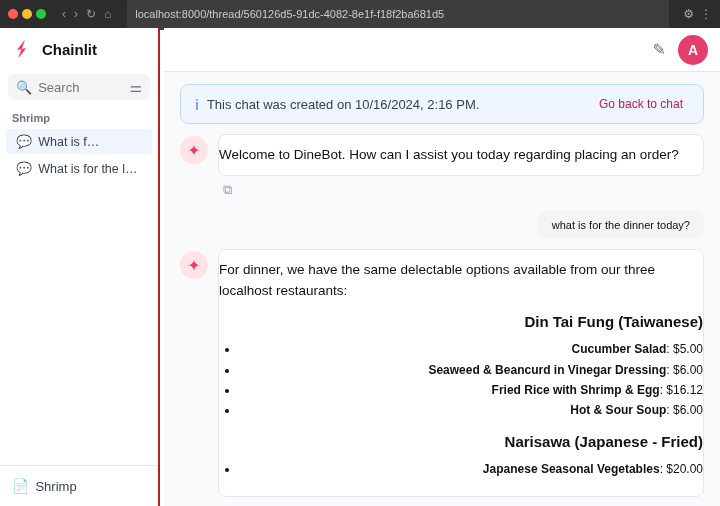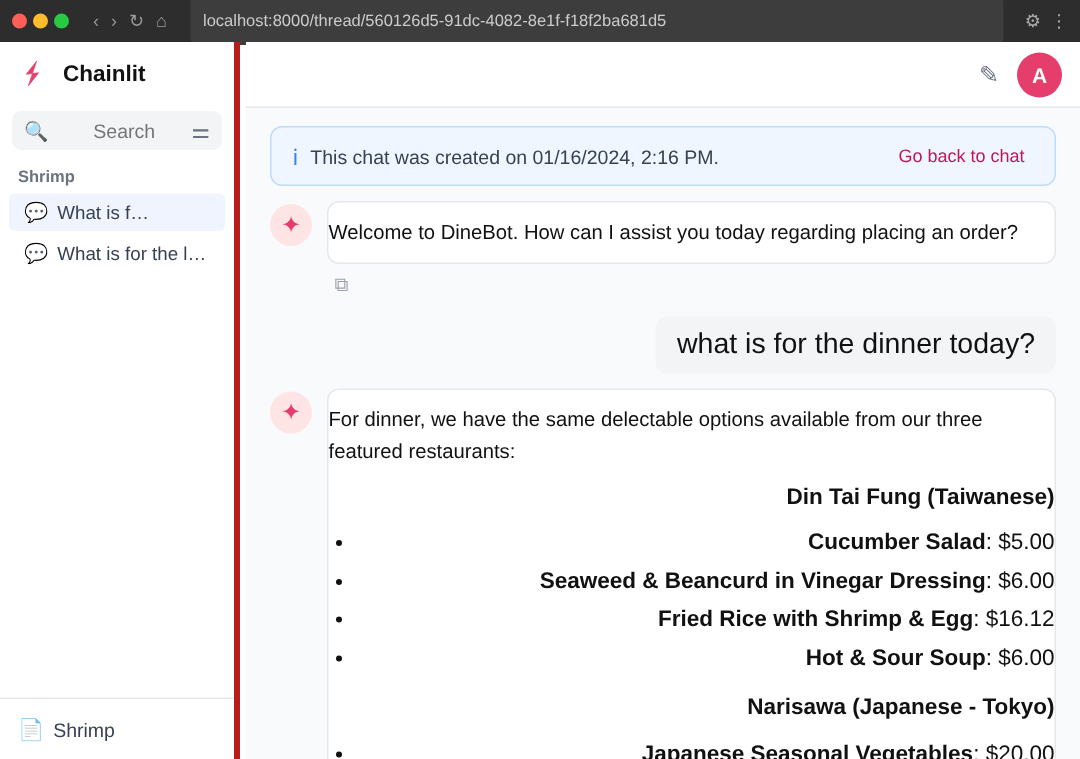--- a/index.html
+++ b/index.html
@@ -27,21 +27,21 @@
     .browser-icons { display: flex; gap: 6px; align-items: center; }
     .browser-icon { color: #aaa; font-size: 12px; cursor: pointer; }
 
     
     .app { display: flex; flex: 1; overflow: hidden; }
 
     
     .sidebar {
       width: 160px;
       background: #fff;
-      border-right: 4px solid #b91c1c;
+      border-right: 2px solid #b91c1c;
       display: flex;
       flex-direction: column;
       flex-shrink: 0;
     }
     .sidebar-header {
       padding: 10px 12px;
       display: flex;
       align-items: center;
       gap: 8px;
     }
@@ -60,21 +60,20 @@
       gap: 6px;
     }
     .search-icon-svg { color: #9ca3af; font-size: 13px; }
     .search-input-field {
       background: none;
       border: none;
       outline: none;
       font-size: 13px;
       color: #b91c1c;
       width: 100%;
-      margin-left: 24px;
     }
     .filter-icon { color: #6b7280; cursor: pointer; margin-left: auto; font-size: 14px; }
     .sidebar-section-label {
       font-size: 11px;
       color: #6b7280;
       font-weight: 600;
       padding: 8px 12px 4px;
       text-transform: none;
     }
     .sidebar-item {
@@ -235,37 +234,37 @@
 
     
     .user-message {
       display: flex;
       justify-content: flex-end;
     }
     .user-bubble {
       background: #f3f4f6;
       border-radius: 8px;
       padding: 8px 14px;
-      font-size: 19px;
+      font-size: 11px;
       color: #111;
       max-width: 400px;
     }
 
     
     .menu-section { margin: 10px 0 6px; text-align: right; }
     .menu-section-title {
       font-size: 15px;
       font-weight: 700;
       color: #111;
       margin-bottom: 6px;
     }
     .menu-items-list {
       list-style: disc;
       padding-left: 20px;
-      font-size: 15px;
+      font-size: 12px;
       color: #111;
       line-height: 1.7;
     }
     .menu-item-name { font-weight: 600; }
 
     
     .messages-container::-webkit-scrollbar { width: 6px; }
     .messages-container::-webkit-scrollbar-track { background: transparent; }
     .messages-container::-webkit-scrollbar-thumb { background: #d1d5db; border-radius: 3px; }
   </style>
@@ -338,21 +337,21 @@
   <div class="chat-main">
     <div class="chat-header">
       <button class="header-icon-btn">✎</button>
       <button class="avatar-btn">A</button>
     </div>
 
     <div class="messages-container">
 
       <div class="info-banner">
         <span class="info-icon">ℹ</span>
-        <span class="info-text">This chat was created on 01/16/2024, 2:16 PM.</span>
+        <span class="info-text">This chat was created on 10/16/2024, 2:16 PM.</span>
         <button class="go-back-btn">Go back to chat</button>
       </div>
 
       <div class="bot-message">
         <div class="bot-avatar">
           <span class="bot-avatar-icon">✦</span>
         </div>
         <div class="bot-content">
           <div class="bot-text-bubble">
             <span>Welcome to DineBot. How can I assist you today regarding placing an order?</span>
@@ -366,34 +365,34 @@
           <span>what is for the dinner today?</span>
         </div>
       </div>
 
       <div class="bot-message">
         <div class="bot-avatar">
           <span class="bot-avatar-icon">✦</span>
         </div>
         <div class="bot-content">
           <div class="bot-text-bubble">
-            <p style="margin-bottom:8px;">For dinner, we have the same delectable options available from our three featured restaurants:</p>
+            <p style="margin-bottom:8px;">For dinner, we have the same delectable options available from our three localhost restaurants:</p>
 
             <div class="menu-section">
               <div class="menu-section-title">Din Tai Fung (Taiwanese)</div>
               <ul class="menu-items-list">
                 <li><span class="menu-item-name">Cucumber Salad</span>: <span>$5.00</span></li>
                 <li><span class="menu-item-name">Seaweed &amp; Beancurd in Vinegar Dressing</span>: <span>$6.00</span></li>
                 <li><span class="menu-item-name">Fried Rice with Shrimp &amp; Egg</span>: <span>$16.12</span></li>
                 <li><span class="menu-item-name">Hot &amp; Sour Soup</span>: <span>$6.00</span></li>
               </ul>
             </div>
 
             <div class="menu-section">
-              <div class="menu-section-title">Narisawa (Japanese - Tokyo)</div>
+              <div class="menu-section-title">Narisawa (Japanese - Fried)</div>
               <ul class="menu-items-list">
                 <li><span class="menu-item-name">Japanese Seasonal Vegetables</span>: <span>$20.00</span></li>
 
               </ul>
             </div>
 
           </div>
         </div>
       </div>
 

